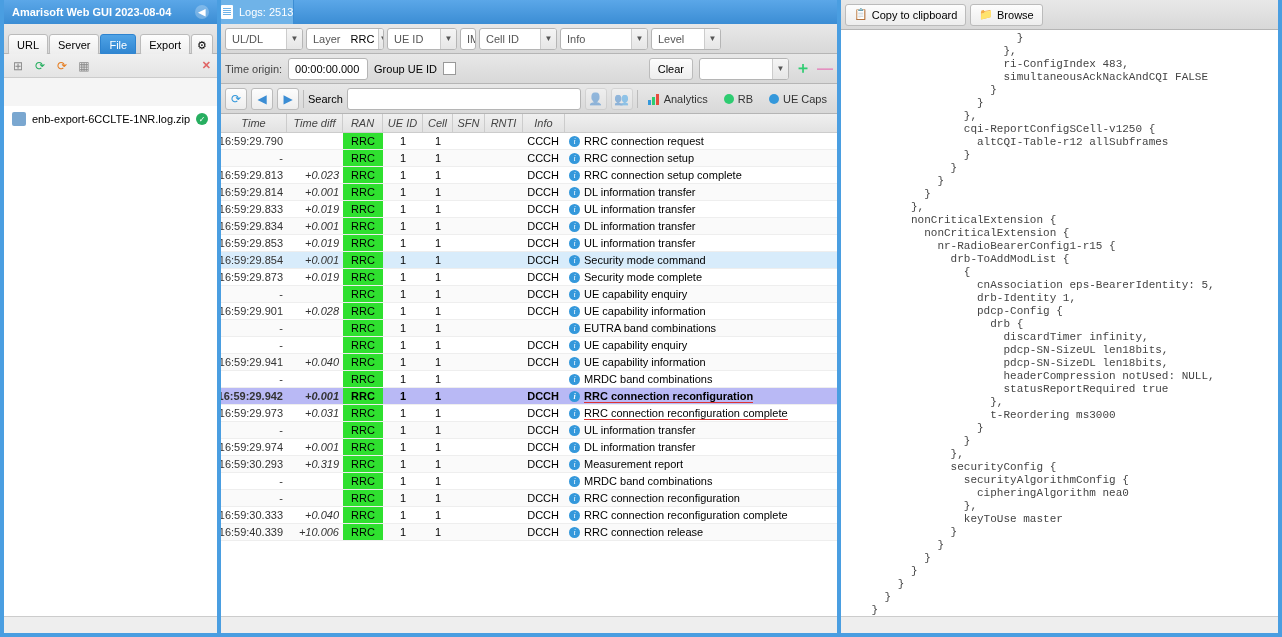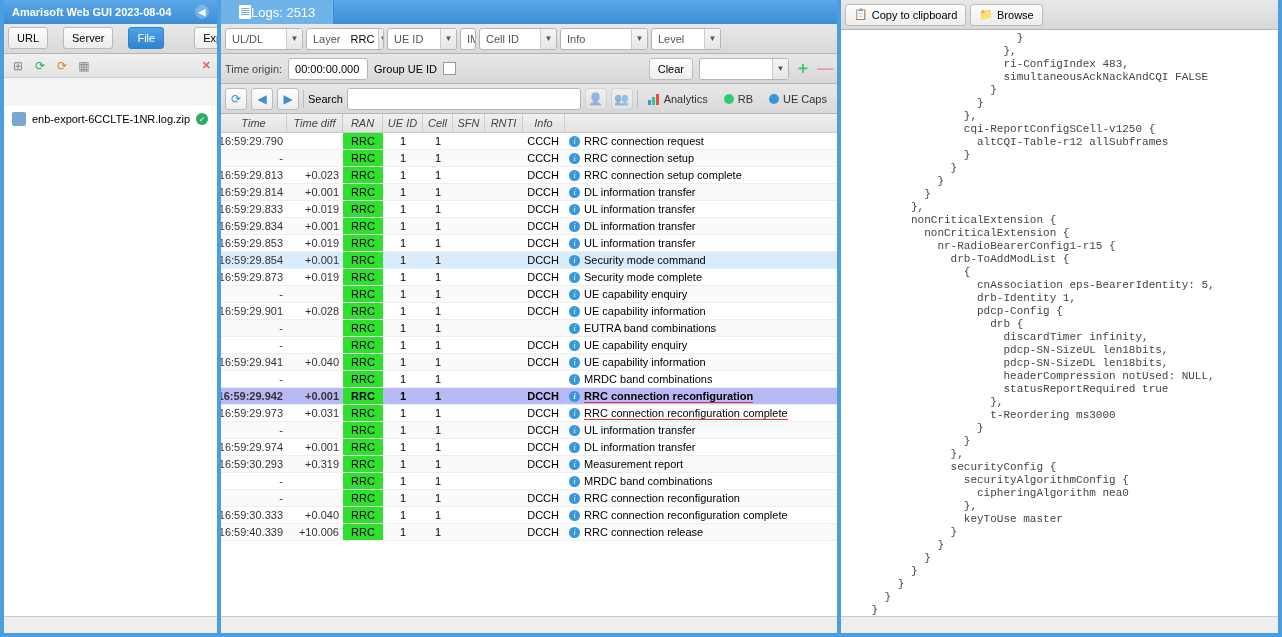--- a/index.html
+++ b/index.html
@@ -58,24 +58,24 @@
   border-radius: 50%;
   background: rgba(255,255,255,0.25);
   display: flex; align-items: center; justify-content: center;
   cursor: pointer;
   font-size: 9px;
 }
 
 .toolbar {
   background: linear-gradient(#e8e8e8, #d8d8d8);
   border-bottom: 1px solid #b5b5b5;
-  padding: 4px 4px;
-  display: flex;
-  align-items: flex-end;
-  gap: 15px;
+  padding: 10px 4px;
+  display: flex;
+  align-items: flex-start;
+  gap: 1px;
   height: 30px;
 }
 .btn {
   background: linear-gradient(#fdfdfd, #ededed);
   border: 1px solid #bbb;
   border-radius: 3px;
   padding: 2px 8px;
   font-size: 11px;
   cursor: pointer;
   height: 22px;
@@ -149,25 +149,25 @@
 
 .center-tabs {
   background: linear-gradient(#5ba7e8, #3b8dd4);
   display: flex;
   height: 24px;
 }
 .tab {
   background: #6fb3e8;
   border-right: 1px solid #3b8dd4;
   color: #fff;
-  padding: 4px 18px;
-  font-size: 13px;
-  display: flex;
-  align-items: center;
-  gap: 0;
+  padding: 4px 0;
+  font-size: 11px;
+  display: flex;
+  align-items: center;
+  gap: 6px;
   cursor: pointer;
 }
 .tab .tab-ico {
   width: 12px; height: 14px;
   background: #fff;
   border-radius: 1px;
   display: inline-block;
   position: relative;
 }
 .tab .tab-ico:before {
@@ -299,21 +299,21 @@
 .log-row div {
   padding: 1px 4px;
   border-bottom: 1px solid #eee;
   white-space: nowrap;
   overflow: hidden;
   display: flex;
   align-items: center;
   height: 17px;
 }
 .log-row .c-time { justify-content: flex-end; color:#333; }
-.log-row .c-diff { justify-content: flex-end; color:#333; }
+.log-row .c-diff { justify-content: flex-end; color:#333;font-style:italic; }
 .log-row .c-ran { background:#2fe02f; color:#000; justify-content: center; position: relative;}
 .log-row .c-ran .dir {
   position: absolute; left: -2px;
   width: 0; height: 0;
   border-top: 4px solid transparent;
   border-bottom: 4px solid transparent;
 }
 .log-row .c-ue, .log-row .c-cell { justify-content: center; }
 .log-row .c-info { justify-content: flex-end; padding-right:6px; }
 .log-row .c-msg { gap: 4px; }

